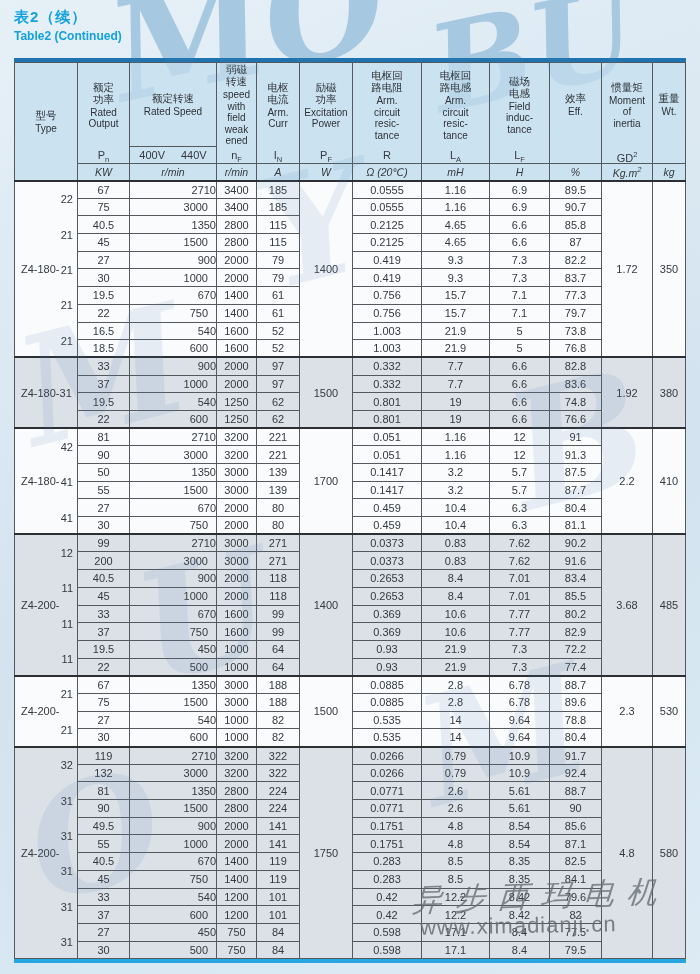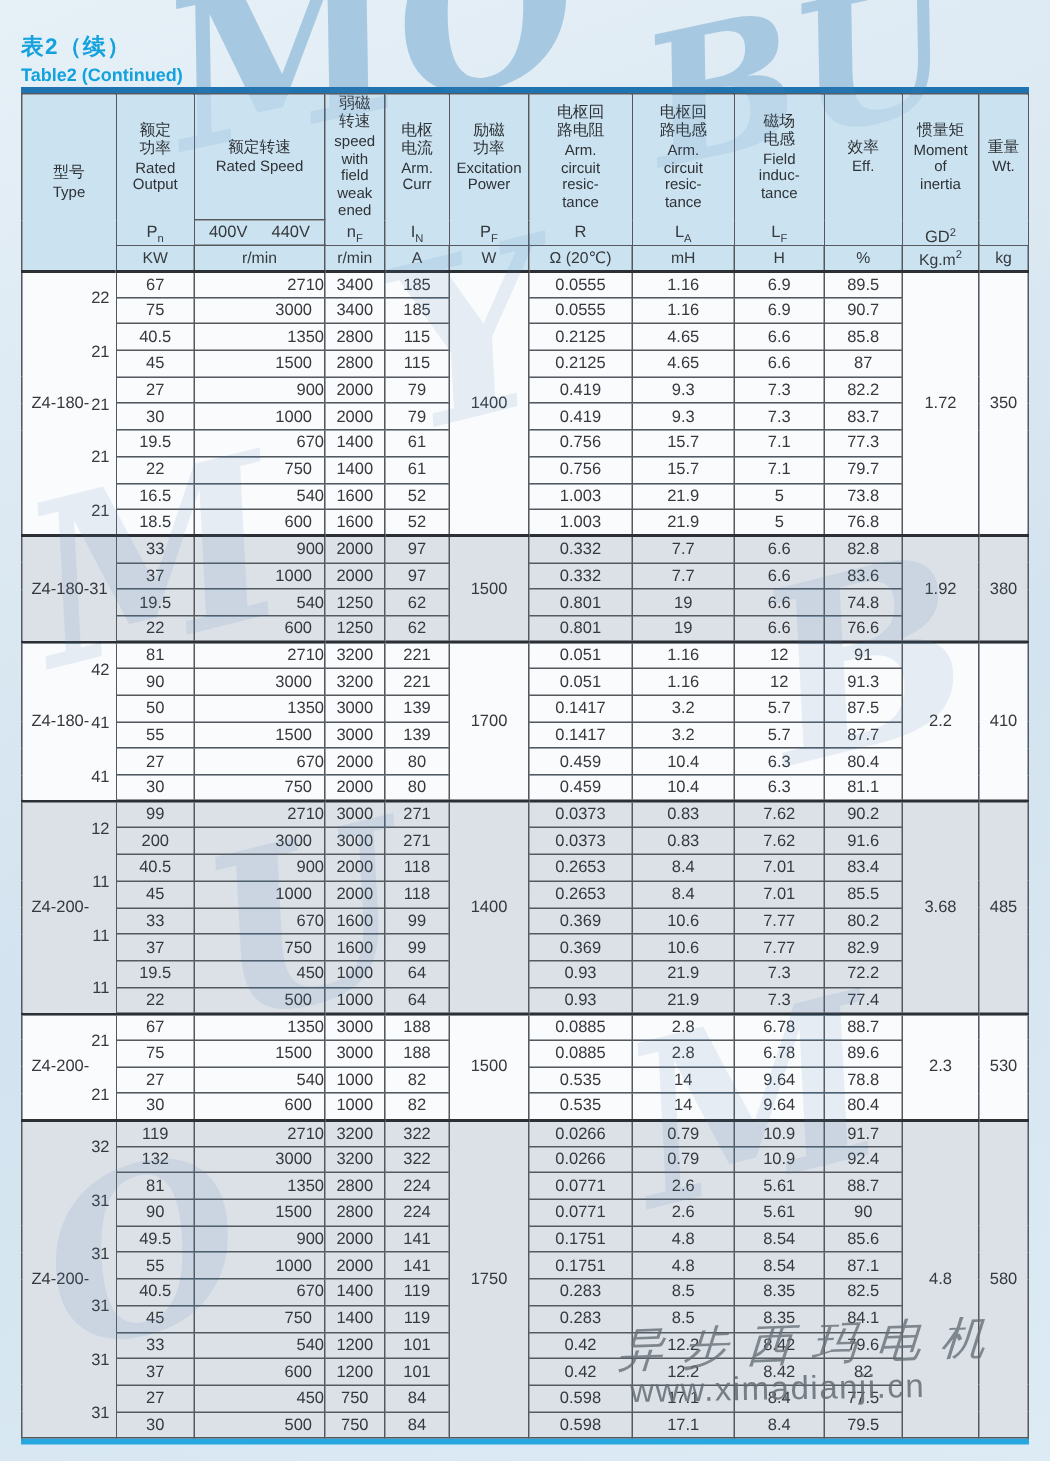--- a/index.html
+++ b/index.html
@@ -6,21 +6,21 @@
   .page{position:relative;width:700px;height:974px;overflow:hidden;
         background:linear-gradient(160deg,#e6f0f7 0%,#d3e3ef 55%,#dcebf4 100%);
         font-family:"Liberation Sans","DejaVu Sans",sans-serif;}
   
   .wm-letter{position:absolute;font-family:"DejaVu Serif",serif;font-style:italic;
              font-weight:700;line-height:1;pointer-events:none;user-select:none;}
   .layer-bg .wm-letter{color:#b3d2e7;}
   .layer-fg{position:absolute;inset:0;z-index:5;pointer-events:none;}
   .layer-fg .wm-letter{color:rgba(80,135,178,0.12);}
   
-  .title{position:absolute;left:14px;top:22px;z-index:3;color:#13a2de;font-weight:700;}
+  .title{position:absolute;left:14px;top:8px;z-index:3;color:#13a2de;font-weight:700;}
   .title .t-zh{display:block;font-size:15px;letter-spacing:1px;}
   .title .t-en{display:block;font-size:12px;margin-top:2px;}
   
   .table-wrap{position:absolute;left:14px;top:58px;z-index:2;
               border-top:4px solid #1e74b0;border-bottom:4px solid #27a7e0;}
   table{border-collapse:collapse;table-layout:fixed;width:672px;}
   th,td{border:1px solid #55595e;padding:0;text-align:center;vertical-align:middle;
         color:#35393d;overflow:hidden;}
   thead th{background:#cbe3f1;font-weight:400;}
   thead tr.hr1{height:84px;} thead tr.hr2{height:17px;} thead tr.hr3{height:17px;}
@@ -28,21 +28,21 @@
   .en{display:block;font-size:10px;line-height:11.5px;white-space:pre-line;color:#2e3236;margin-top:2px;}
   .th-name{position:relative;}
   .th-name .names{position:absolute;top:0;left:0;right:0;height:84px;display:flex;
                   flex-direction:column;justify-content:center;align-items:center;}
   .th-name .sym{position:absolute;bottom:0;left:0;right:0;height:16px;line-height:16px;font-size:11px;}
   .th-type{position:relative;}
   .th-type .names{position:absolute;inset:0;display:flex;flex-direction:column;
                   justify-content:center;align-items:center;gap:0;}
   .th-sym-speed{font-size:11px;}
   .th-sym-speed .pair{display:flex;justify-content:center;gap:16px;}
-  .th-unit{font-size:10.5px;}
+  .th-unit{font-size:10.5px;font-style:italic;}
   sub.s{font-size:7.5px;vertical-align:sub;} sup.s{font-size:7.5px;vertical-align:super;}
   thead tr.hr3 th{border-bottom:2px solid #2c2f33;}
   
   tbody tr{height:17.7px;}
   tbody td{font-size:11px;background:#fafbfd;}
   tbody tr.shaded td{background:#dce1e8;}
   tbody tr.group-start td{border-top:2px solid #2c2f33;}
   .speed-cell div{width:100%;}
   .speed-cell .s400{text-align:right;padding-left:8px;box-sizing:border-box;}
   .speed-cell .s440{text-align:right;padding-right:8px;box-sizing:border-box;}

